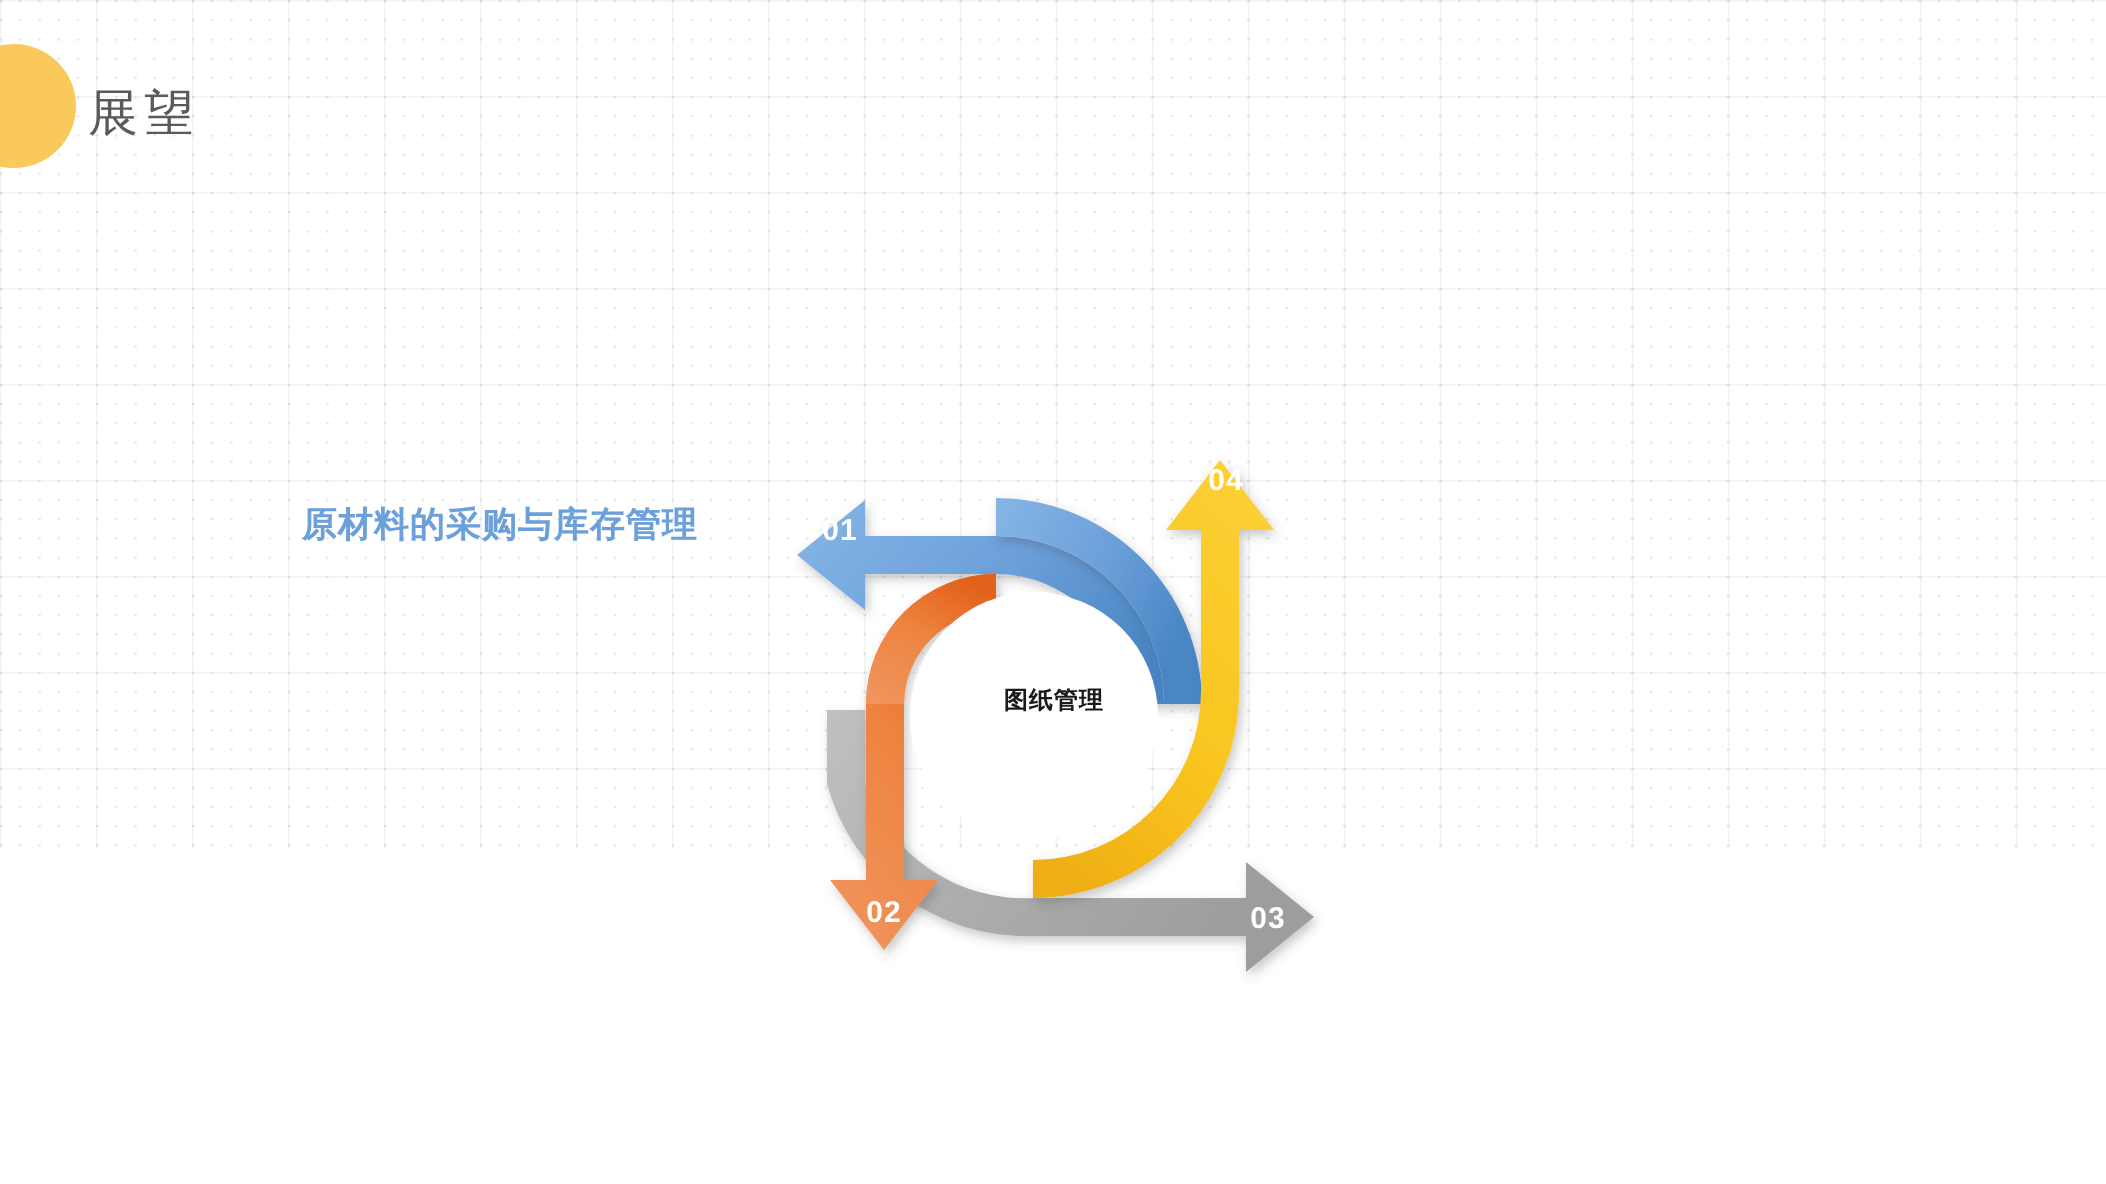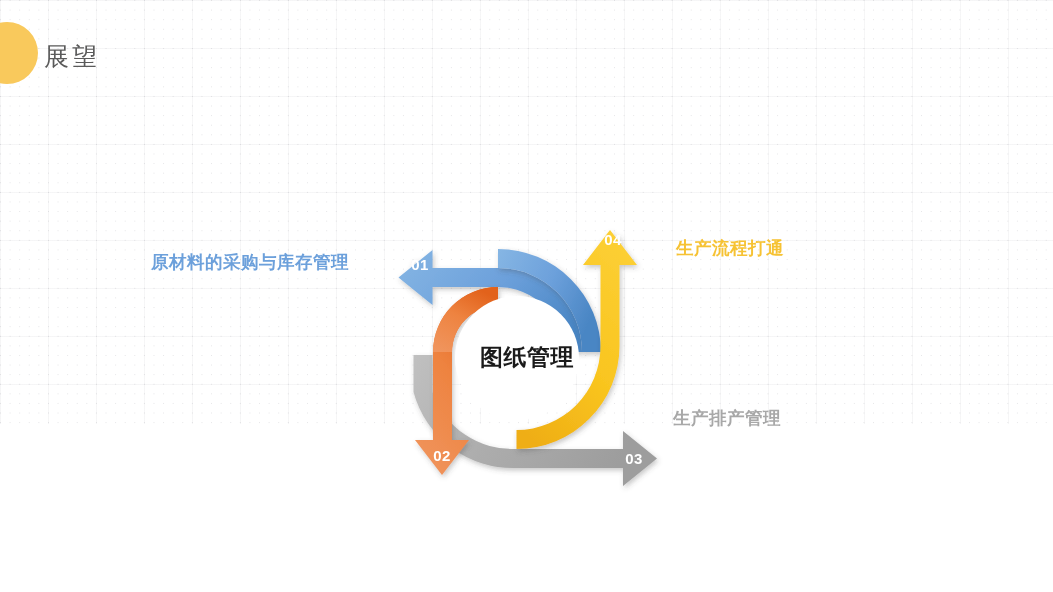--- a/index.html
+++ b/index.html
@@ -77,21 +77,21 @@
   .label-04 { left: 676px; top: 236px; color: #F6C233; }
   .label-02 { left: 228px; top: 406px; color: #E58145; }
   .label-03 { left: 673px; top: 406px; color: #A8A8A8; }
 
   .center-label {
     position: absolute;
     left: 472px;
     top: 342px;
     width: 110px;
     text-align: center;
-    font-size: 23px;
+    font-size: 12px;
     font-weight: bold;
     color: #1a1a1a;
     letter-spacing: 0.5px;
     white-space: nowrap;
   }
 
   .arrow-num {
     font-size: 15px;
     font-weight: bold;
     fill: #ffffff;
@@ -230,20 +230,18 @@
           Z" fill="url(#gradYellow)"></path>
         <text x="613" y="245" text-anchor="middle" class="arrow-num">04</text>
       </g>
 
       <circle cx="517" cy="358" r="62" fill="#ffffff"></circle>
     </svg>
   </div>
 
   <div class="label label-01">原材料的采购与库存管理</div>
 
-  <div class="label label-04">生产流程打通</div>
-
-
-  <div class="label label-03">生产排产管理</div>
+
+
 
   <div class="center-label">图纸管理</div>
 
 </div>
 
 </body></html>

